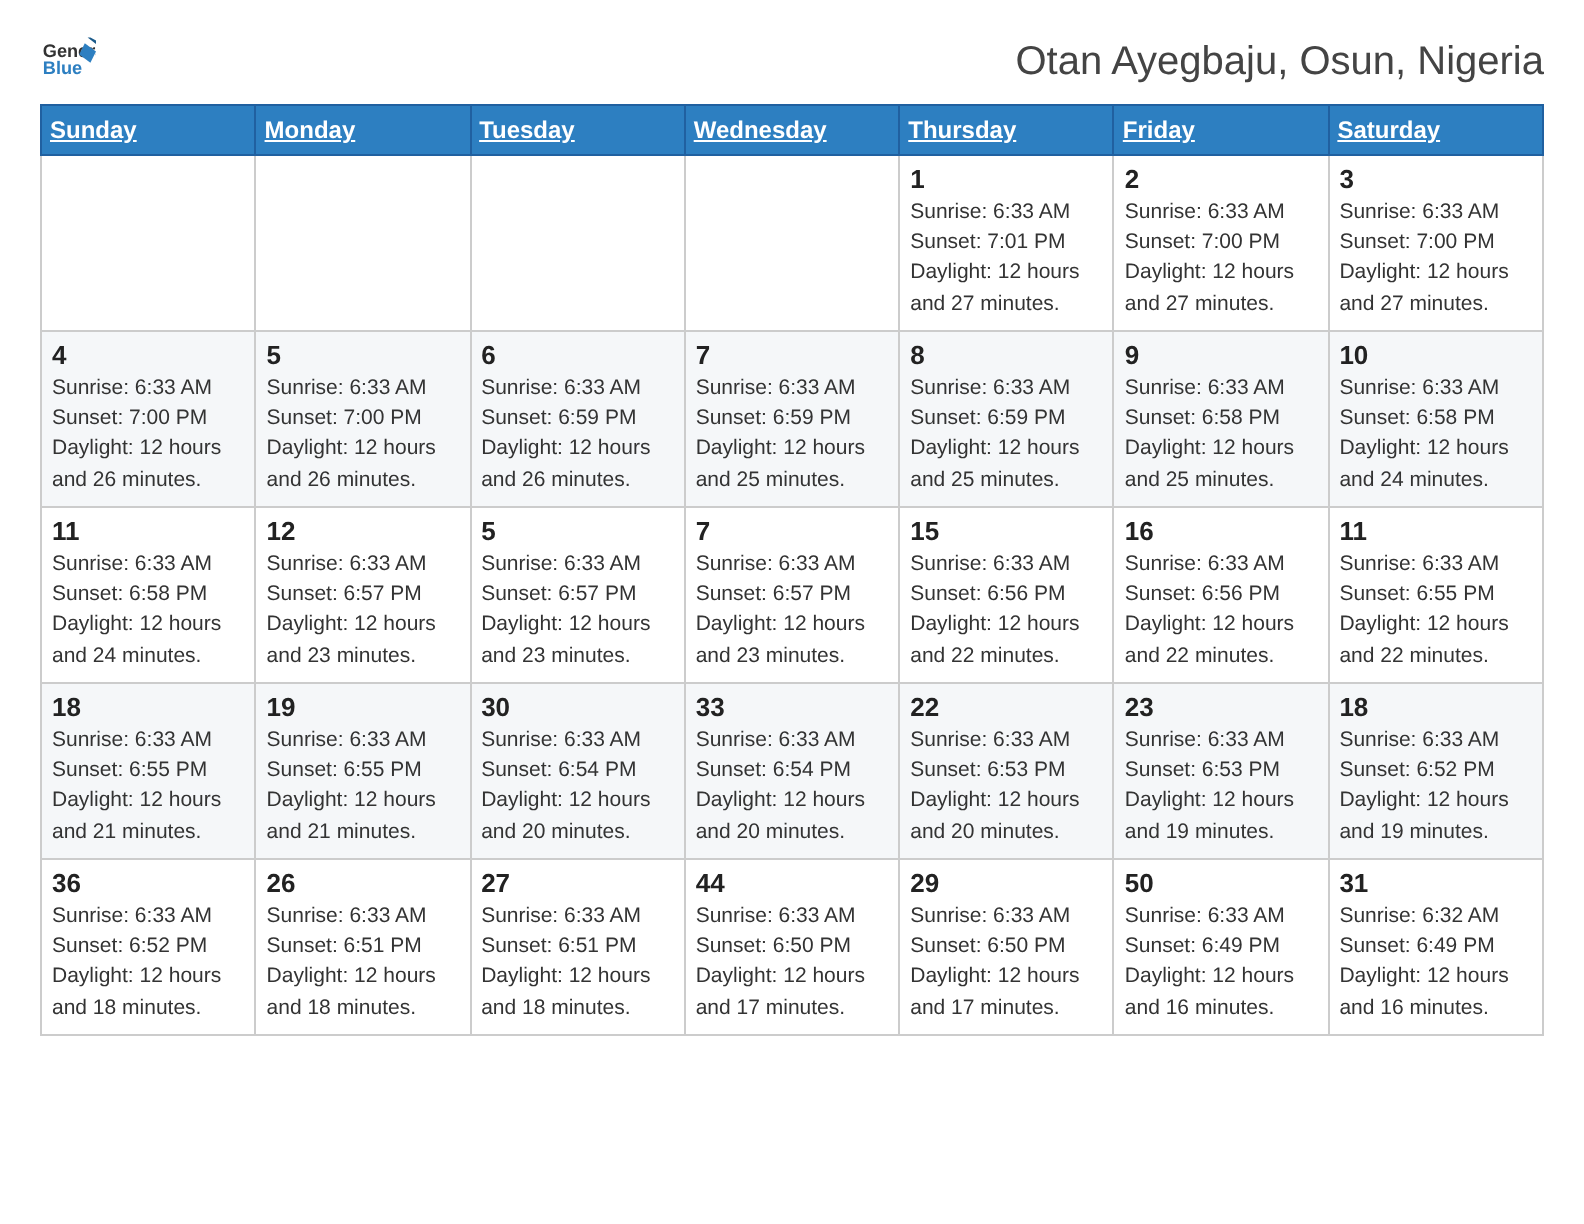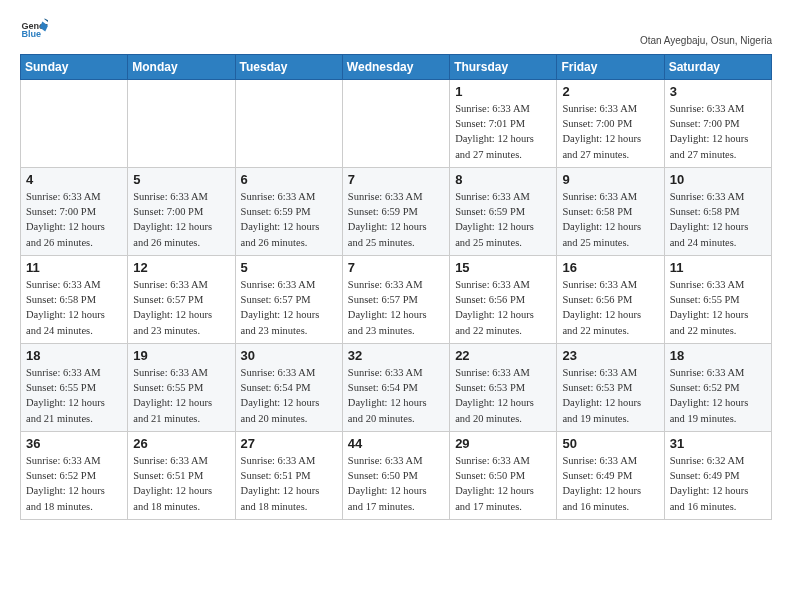--- a/index.html
+++ b/index.html
@@ -28,38 +28,39 @@
     .title-area {
       text-align: right;
     }
     .month-year {
       font-size: 36px;
       font-weight: bold;
       color: #333;
       line-height: 1.1;
     }
     .location {
-      font-size: 10px;
+      font-size: 20px;
       color: #444;
-      margin-top: 19px;
+      margin-top: 4px;
     }
     .calendar-table {
       width: 100%;
       border-collapse: collapse;
       margin-top: 6px;
       font-size: 11px;
     }
     .calendar-table thead tr th {
       background-color: #2d7fc1;
       color: white;
       padding: 5px 4px;
       text-align: left;
       font-size: 12px;
       font-weight: bold;
       border: 1px solid #2060a0;
+      text-decoration: underline;
     }
     .calendar-table tbody tr td {
       border: 1px solid #ccc;
       vertical-align: top;
       padding: 4px 5px;
       height: 88px;
       background: #fff;
     }
     .calendar-table tbody tr:nth-child(even) td {
       background: #f5f7f9;
@@ -68,21 +69,20 @@
       font-size: 13px;
       font-weight: bold;
       color: #222;
       display: block;
       margin-bottom: 2px;
     }
     .day-info {
       color: #333;
       font-size: 10.5px;
       line-height: 1.45;
-      font-family: Liberation Serif, serif;
     }
     .empty-cell {
       background: #fff !important;
     }
   </style>
 </head>
 <body>
 
 <div class="header-area">
   <div class="logo">
@@ -256,21 +256,21 @@
 and 21 minutes.</div>
         </td>
         <td>
           <span class="day-number">30</span>
           <div class="day-info" style="white-space: pre-line;">Sunrise: 6:33 AM
 Sunset: 6:54 PM
 Daylight: 12 hours
 and 20 minutes.</div>
         </td>
         <td>
-          <span class="day-number">32</span>
+          <span class="day-number">33</span>
           <div class="day-info" style="white-space: pre-line;">Sunrise: 6:33 AM
 Sunset: 6:54 PM
 Daylight: 12 hours
 and 20 minutes.</div>
         </td>
         <td>
           <span class="day-number">22</span>
           <div class="day-info" style="white-space: pre-line;">Sunrise: 6:33 AM
 Sunset: 6:53 PM
 Daylight: 12 hours

